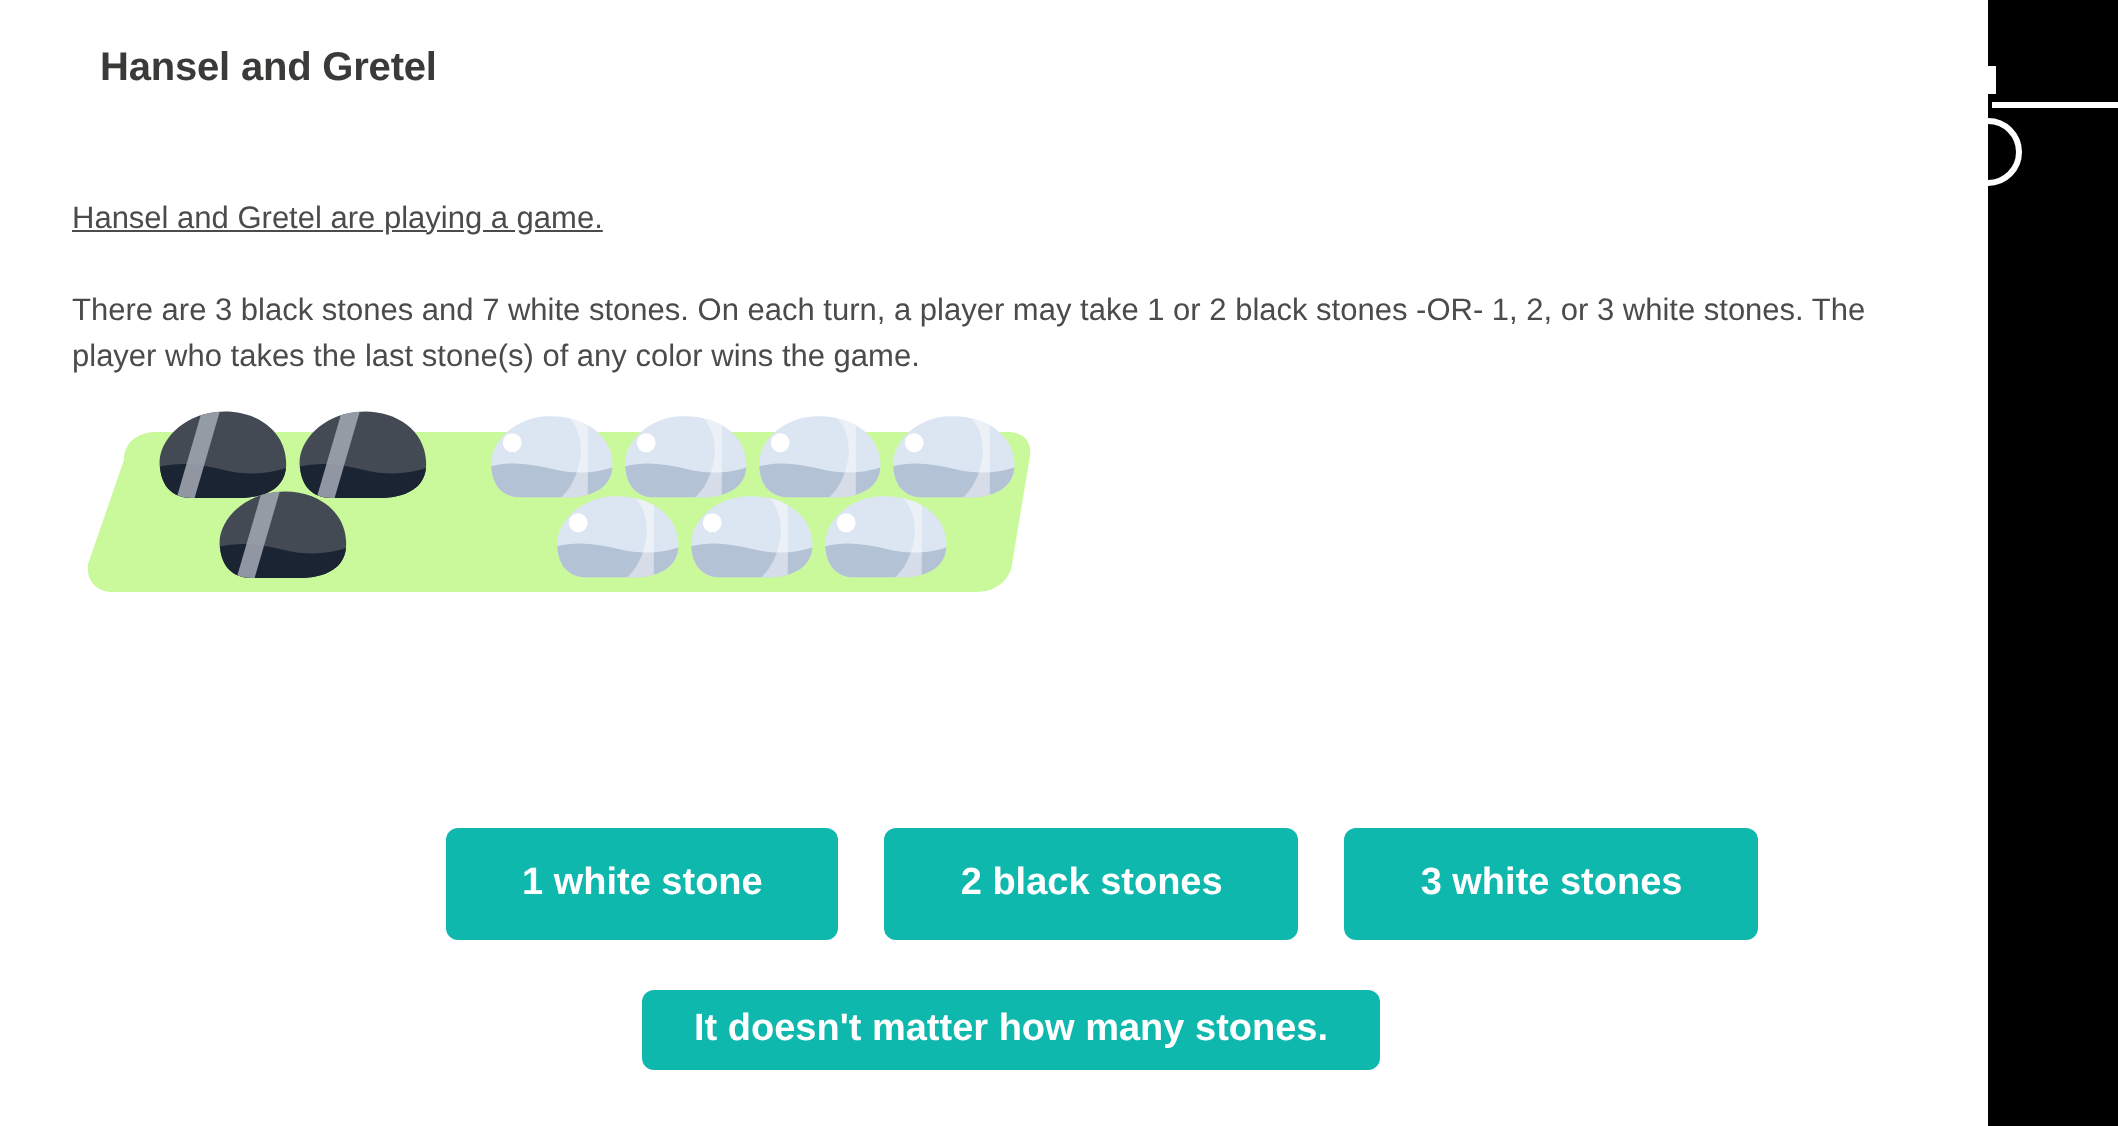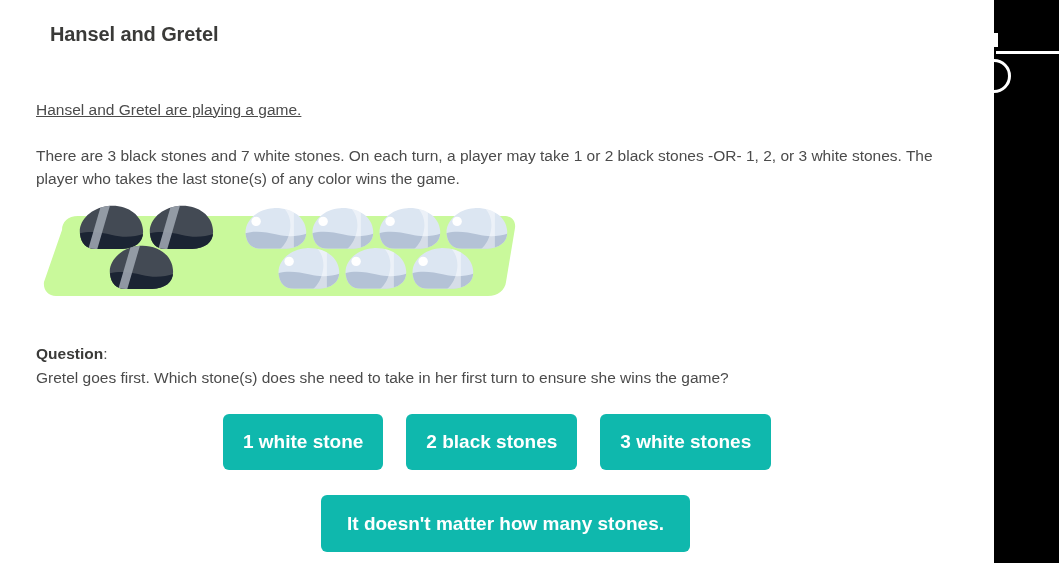--- a/index.html
+++ b/index.html
@@ -88,29 +88,29 @@
   }
   .answer-btn {
     background: #0fb8ad;
     color: #ffffff;
     border: none;
     border-radius: 6px;
     font-family: "Liberation Sans", sans-serif;
     font-size: 19px;
     font-weight: bold;
     height: 56px;
-    padding: 0 20px;
+    padding: 0 38px;
     display: flex;
     align-items: center;
     justify-content: center;
     cursor: pointer;
     white-space: nowrap;
     box-sizing: border-box;
   }
-  .answer-btn.wide { height: 57px; padding: 12px 26px; }
+  .answer-btn.wide { height: 40px; padding: 12px 26px; }
 
   
   #right-panel {
     position: absolute;
     left: 994px;
     top: 0;
     width: 65px;
     height: 563px;
     background: #000000;
     overflow: hidden;
@@ -194,24 +194,20 @@
         <use href="#white-stone" x="339" y="10" width="68" height="44"></use>
         <use href="#white-stone" x="406" y="10" width="68" height="44"></use>
 
         <use href="#white-stone" x="238" y="50" width="68" height="44"></use>
         <use href="#white-stone" x="305" y="50" width="68" height="44"></use>
         <use href="#white-stone" x="372" y="50" width="68" height="44"></use>
       </g>
     </svg>
   </div>
 
-  <div id="question-block">
-    <div><span id="question-label">Question</span><span id="question-colon">:</span></div>
-    <span id="question-text">Gretel goes first. Which stone(s) does she need to take in her first turn to ensure she wins the game?</span>
-  </div>
 
   <div id="answers-row-1">
     <button class="answer-btn">1 white stone</button>
     <button class="answer-btn">2 black stones</button>
     <button class="answer-btn">3 white stones</button>
   </div>
 
   <div id="answers-row-2">
     <button class="answer-btn wide">It doesn't matter how many stones.</button>
   </div>

